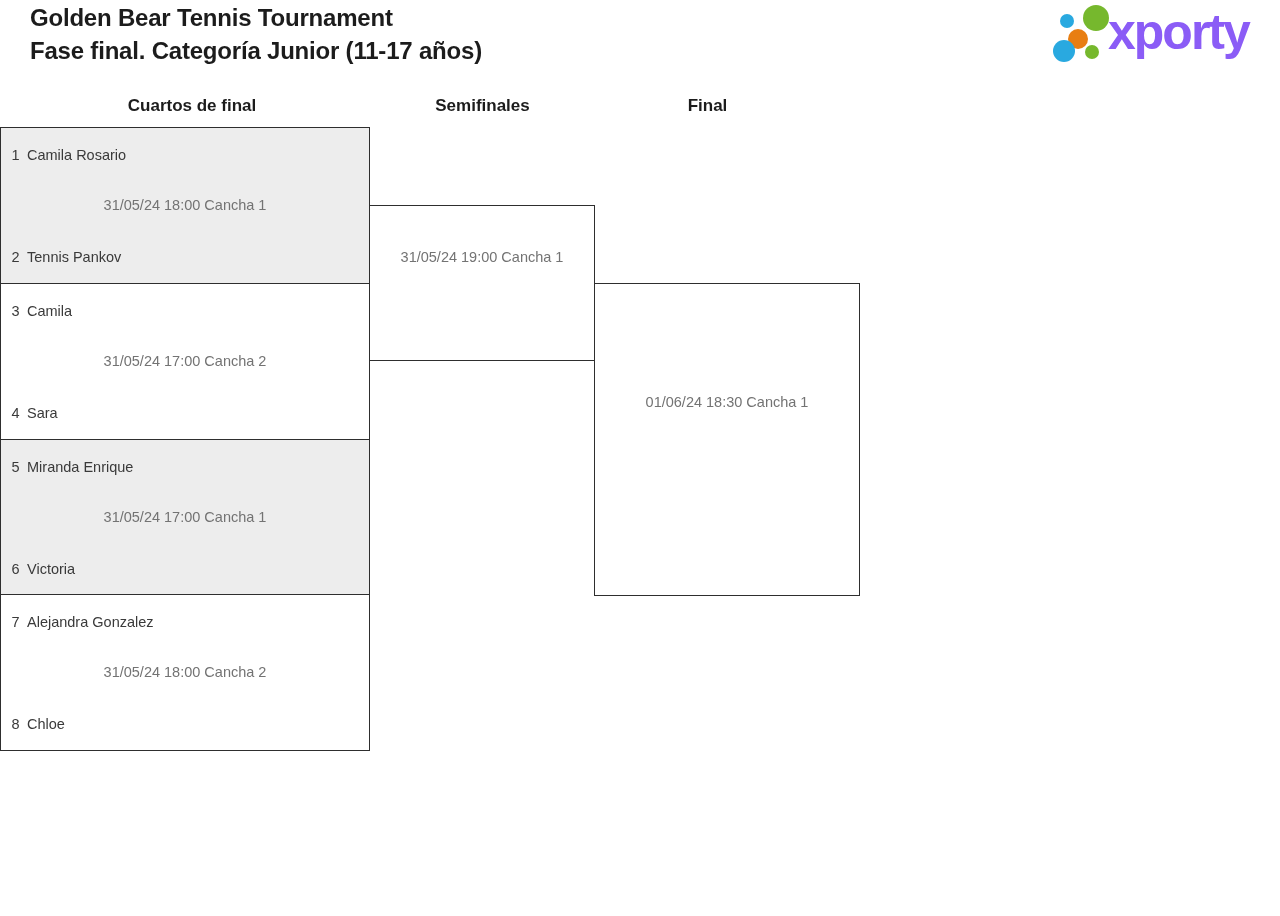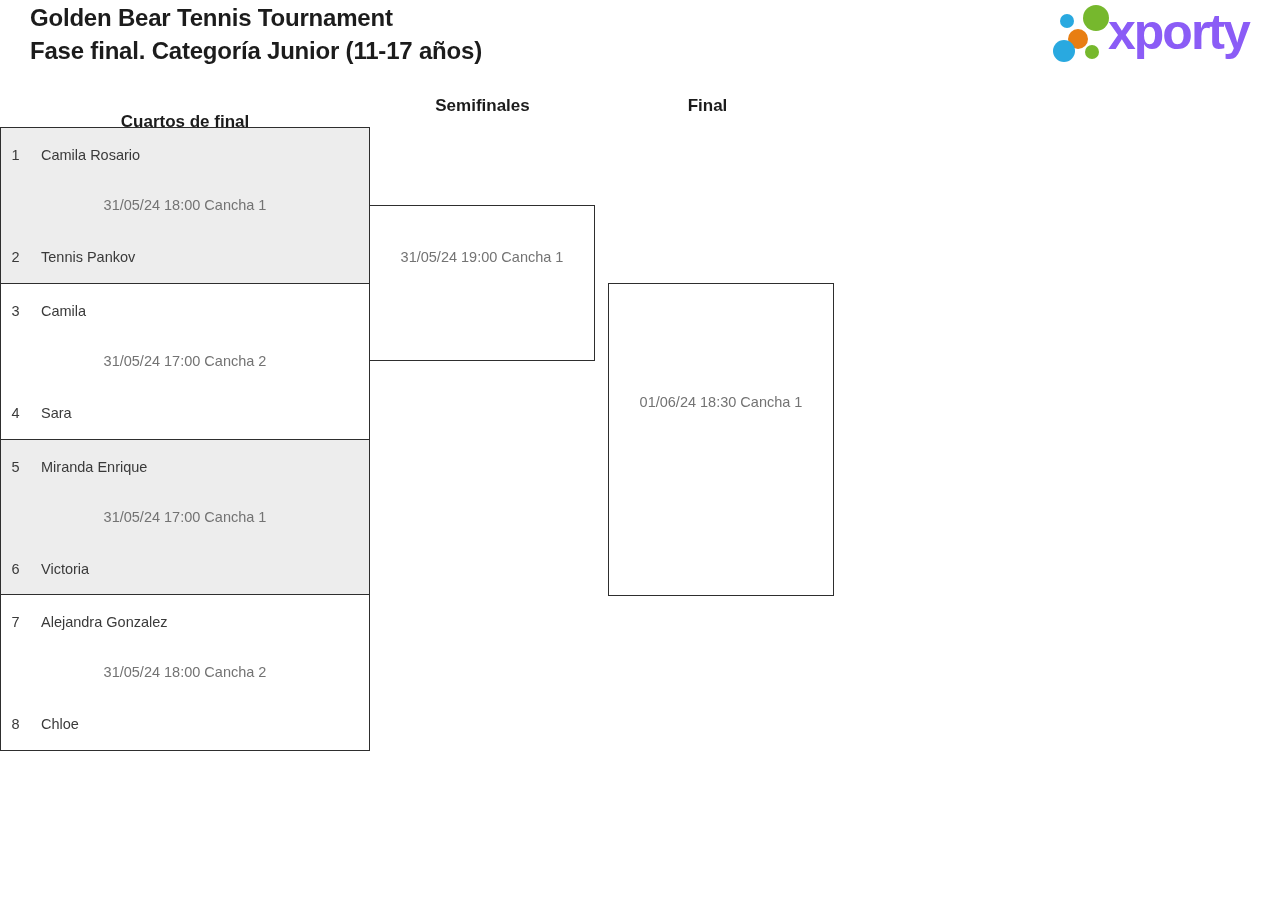--- a/index.html
+++ b/index.html
@@ -28,58 +28,58 @@
     position:absolute; left:58px; top:4px;
     font-size:50px; line-height:56px; font-weight:bold;
     color:#8b5cf6; letter-spacing:-2px;
   }
 
   
   .round-header {
     position:absolute; top:96px; height:22px; text-align:center;
     font-size:17px; font-weight:bold; color:#1c1c1c;
   }
-  .rh-qf { left:0;     width:370px;margin-top:16px; }
+  .rh-qf { left:7px;     width:370px; }
   .rh-sf { left:370px; width:225px; }
   .rh-f  { left:595px; width:225px; }
 
   
   .qf-column {
     position:absolute; left:0; top:127px; width:370px; height:624px;
     border:1px solid #2e2e2e; display:flex; flex-direction:column; background:#fff;
   }
   .qf-match { position:relative; flex:1; cursor:pointer; }
   .qf-match + .qf-match { border-top:1px solid #2e2e2e; }
   .qf-match.alt { background:#ededed; }
 
   .player-row {
     position:absolute; left:0; right:0; display:flex; align-items:baseline;
     font-size:14.5px; color:#3a3a3a; white-space:nowrap;
   }
   .player-row.p1 { top:19px; }
   .player-row.p2 { top:121px; }
   .seed  { display:inline-block; min-width:13px; margin-left:8px; text-align:center; }
-  .pname { margin-left:19px; }
+  .pname { margin-left:5px; }
 
   .sched {
     position:absolute; left:0; right:0; text-align:center;
     font-size:14.5px; color:#737373; white-space:nowrap;
   }
   .qf-sched { top:69px; }
 
   .sf-box {
     position:absolute; left:369px; width:226px; height:156px;
     border:1px solid #2e2e2e; background:#fff; cursor:pointer;
   }
   .sf1 { top:205px; }
   .sf2 { top:517px; }
   .sf-sched { top:31px;margin-top:12px; }
 
   .final-box {
-    position:absolute; left:608px; top:283px; width:226px; height:313px;
+    position:absolute; left:594px; top:283px; width:266px; height:313px;
     border:1px solid #2e2e2e; background:#fff; cursor:pointer;
   }
   .final-sched { top:110px; }
 </style>
 </head>
 <body>
 
 <div id="app">
 
   <div class="titles">

